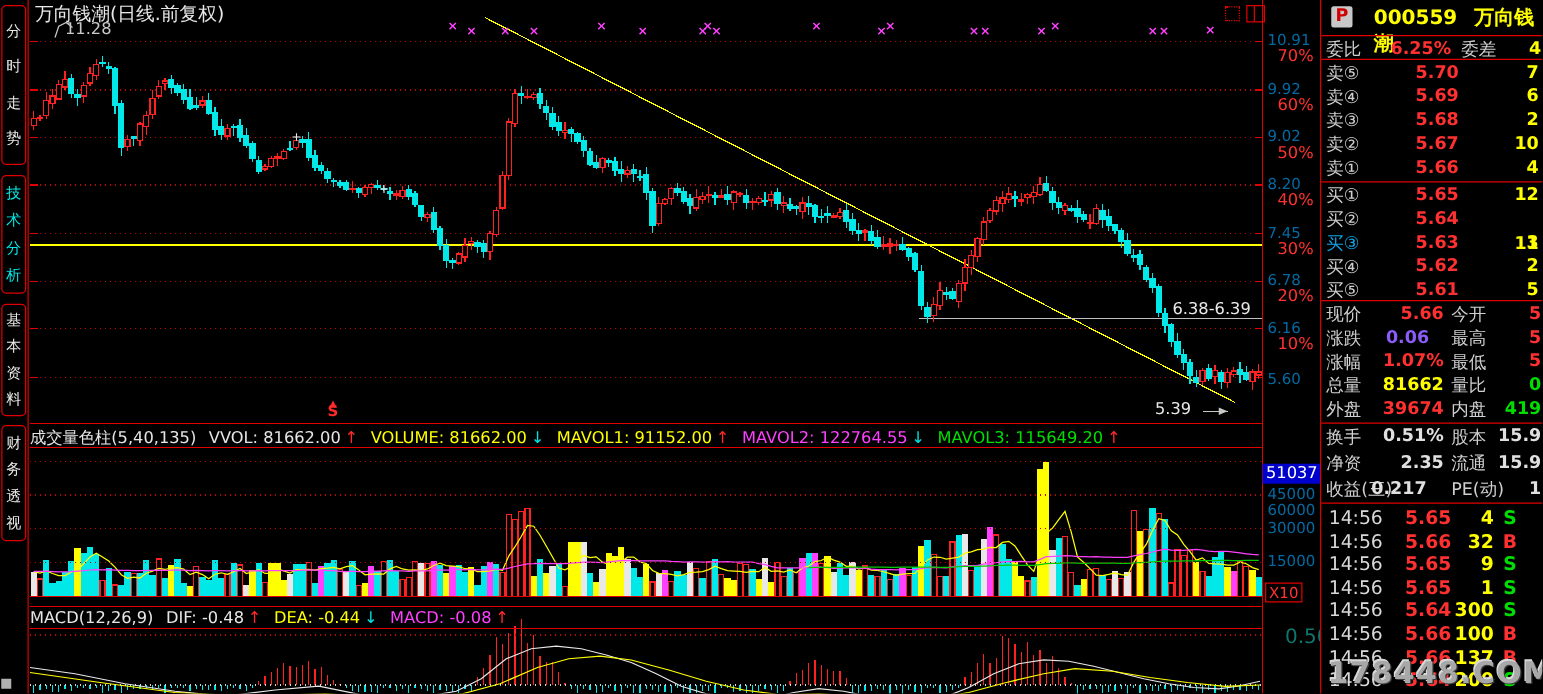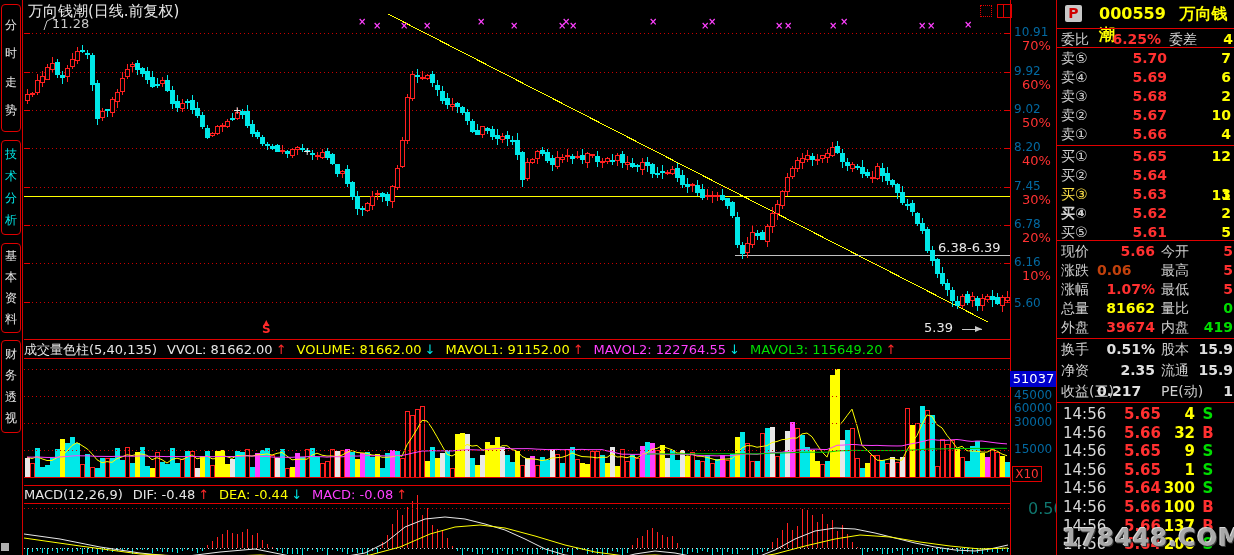--- a/index.html
+++ b/index.html
@@ -974,44 +974,44 @@
         <span class="qv" style="left: 4px; font-weight: normal; color: rgb(207, 207, 207);">买①</span>
         <span class="qv" style="left: 58px; width: 52px; text-align: right; color: rgb(255, 48, 48);">5.65</span>
         <span class="qv" style="left: 120px; width: 54px; text-align: right; color: rgb(255, 255, 0);">12</span>
       </div>
       <div class="qrow" style="top: 167px;">
         <span class="qv" style="left: 4px; font-weight: normal; color: rgb(207, 207, 207);">买②</span>
         <span class="qv" style="left: 58px; width: 52px; text-align: right; color: rgb(255, 48, 48);">5.64</span>
         <span class="qv" style="left: 120px; width: 54px; text-align: right; color: rgb(255, 255, 0); margin-top: 20px;">11</span>
       </div>
       <div class="qrow" style="top: 186px;">
-        <span class="qv" style="left: 4px; font-weight: normal; color: #fde047;">买③</span>
+        <span class="qv" style="left: 4px; font-weight: normal; color: #0ea5e9;">买③</span>
         <span class="qv" style="left: 58px; width: 52px; text-align: right; color: rgb(255, 48, 48);">5.63</span>
         <span class="qv" style="left: 120px; width: 54px; text-align: right; color: rgb(255, 255, 0);">3</span>
       </div>
       <div class="qrow" style="top: 205px;">
-        <span class="qv" style="left: 4px; font-weight: bold; color: rgb(207, 207, 207);">买④</span>
+        <span class="qv" style="left: 4px; font-weight: normal; color: rgb(207, 207, 207);">买④</span>
         <span class="qv" style="left: 58px; width: 52px; text-align: right; color: rgb(255, 48, 48);">5.62</span>
         <span class="qv" style="left: 120px; width: 54px; text-align: right; color: rgb(255, 255, 0);">2</span>
       </div>
       <div class="qrow" style="top: 224px;">
         <span class="qv" style="left: 4px; font-weight: normal; color: rgb(207, 207, 207);">买⑤</span>
         <span class="qv" style="left: 58px; width: 52px; text-align: right; color: rgb(255, 48, 48);">5.61</span>
         <span class="qv" style="left: 120px; width: 54px; text-align: right; color: rgb(255, 255, 0);">5</span>
       </div>
       <div class="qsep" style="top: 240px;"></div>
       <div class="qrow" style="top: 243px;">
         <span class="qv" style="left: 4px; font-weight: normal; color: rgb(207, 207, 207);">现价</span>
         <span class="qv" style="left: 40px; width: 58px; text-align: right; color: rgb(255, 48, 48);">5.66</span>
         <span class="qv" style="left: 104px; font-weight: normal; color: rgb(207, 207, 207);">今开</span>
         <span class="qv" style="left: 140px; width: 36px; text-align: right; color: rgb(255, 48, 48);">5</span>
       </div>
       <div class="qrow" style="top: 262px;">
         <span class="qv" style="left: 4px; font-weight: normal; color: rgb(207, 207, 207);">涨跌</span>
-        <span class="qv" style="left: 40px; width: 58px; text-align: left; color: #c2410c;">0.06</span>
+        <span class="qv" style="left: 40px; width: 58px; text-align: center; color: #8b5cf6;">0.06</span>
         <span class="qv" style="left: 104px; font-weight: normal; color: rgb(207, 207, 207);">最高</span>
         <span class="qv" style="left: 140px; width: 36px; text-align: right; color: rgb(255, 48, 48);">5</span>
       </div>
       <div class="qrow" style="top: 281px;">
         <span class="qv" style="left: 4px; font-weight: normal; color: rgb(207, 207, 207);">涨幅</span>
         <span class="qv" style="left: 40px; width: 58px; text-align: right; color: rgb(255, 48, 48);">1.07%</span>
         <span class="qv" style="left: 104px; font-weight: normal; color: rgb(207, 207, 207);">最低</span>
         <span class="qv" style="left: 140px; width: 36px; text-align: right; color: rgb(255, 48, 48);">5</span>
       </div>
       <div class="qrow" style="top: 300px;">

